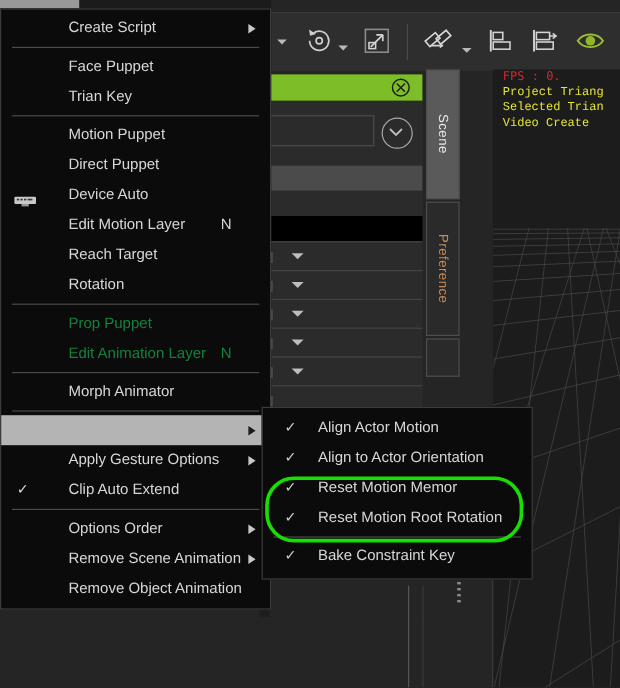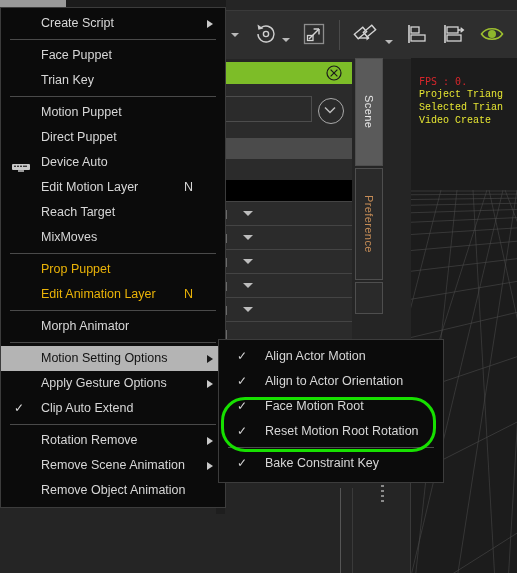--- a/index.html
+++ b/index.html
@@ -78,21 +78,21 @@
   .vtab.active { background: #5a5a5a; color: #e8e8e8; }
   .vtab.idle { background: #2a2a2a; color: #c58c57; }
   .vtab.blank { background: #2a2a2a; }
 
   
   .viewport { position: absolute; left: 411px; top: 58px; width: 106px; height: 515px; background: #1c1c1c; overflow: hidden; }
   .viewport .sky { position: absolute; left: 0; top: 0; width: 106px; height: 132px; background: #1c1c1c; }
   .viewport svg { position: absolute; left: 0; top: 0; }
 
   .fps-block { position: absolute; left: 419px; top: 58px; font-size: 10px; line-height: 13px; font-family: "DejaVu Sans Mono", monospace; white-space: nowrap; }
-  .fps-red { color: #d4262b; margin-top: 17px; }
+  .fps-red { color: #d4262b; }
   .fps-yellow { color: #e5e532; font-family: Liberation Mono, monospace; }
 
   .bottom-strip { position: absolute; left: 0px; top: 514px; width: 411px; height: 59px; background: #252525; }
   .bl-vline { position: absolute; width: 1px; background: #555; }
   .dots { position: absolute; left: 381px; top: 485px; width: 3px; }
   .dots i { display: block; width: 3px; height: 2px; background: #8a8a8a; margin-bottom: 3px; }
 
   
   .menubar-nub { position: absolute; left: 0; top: 0; width: 66px; height: 7px; background: #999; }
   .menubar-rest { position: absolute; left: 66px; top: 0; width: 160px; height: 7px; background: #1b1b1b; }
@@ -101,24 +101,24 @@
   .menu {
     position: absolute; left: 0px; top: 7px; width: 226px;
     background: #0b0b0b;
     border: 1px solid #3c3c3c;
     box-sizing: border-box;
     padding: 3px 0 4px 0;
   }
   .mi {
     position: relative; height: 25px; line-height: 25px;
     font-size: 12.5px; color: #d7d7d7;
-    padding-left: 40px; white-space: nowrap;
+    padding-left: 56px; white-space: nowrap;
     box-sizing: border-box;
   }
-  .mi.disabled { color: #eab308; }
+  .mi.disabled { color: #15803d; }
   .mi.hl { background: #b4b4b4; color: #111; }
   .mi .shortcut { position: absolute; right: 32px; top: 0; font-size: 12.5px; }
   .mi .arrow {
     position: absolute; right: 12px; top: 9px; width: 0; height: 0;
     border-top: 4.5px solid transparent; border-bottom: 4.5px solid transparent;
     border-left: 6px solid #c9c9c9;
   }
   .mi.hl .arrow { border-left-color: #1a1a1a; }
   .mi .tick { position: absolute; left: 13px; top: 0; font-size: 12px; color: #d7d7d7; }
   .mi .devicon { position: absolute; left: 10px; top: 8px; }
@@ -339,40 +339,40 @@
       <div class="mi"><span class="devicon"><svg width="20" height="11" viewBox="0 0 20 11">
             <rect x="1" y="1" width="18" height="6" rx="1" fill="#c9c9c9"></rect>
             <rect x="3" y="2.6" width="2" height="1.4" fill="#3a3a3a"></rect>
             <rect x="6" y="2.6" width="2" height="1.4" fill="#3a3a3a"></rect>
             <rect x="9" y="2.6" width="2" height="1.4" fill="#3a3a3a"></rect>
             <rect x="12" y="2.6" width="4" height="1.4" fill="#3a3a3a"></rect>
             <rect x="7" y="7" width="6" height="2" fill="#9a9a9a"></rect>
           </svg></span><span>Device Auto</span></div>
       <div class="mi"><span>Edit Motion Layer</span><span class="shortcut">N</span></div>
       <div class="mi"><span>Reach Target</span></div>
-      <div class="mi"><span>MixMoves</span></div>
+      <div class="mi"><span>Rotation</span></div>
       <div class="msep"></div>
       <div class="mi disabled"><span>Prop Puppet</span></div>
       <div class="mi disabled"><span>Edit Animation Layer</span><span class="shortcut">N</span></div>
       <div class="msep"></div>
       <div class="mi"><span>Morph Animator</span></div>
       <div class="msep"></div>
-      <div class="mi hl"><span>Motion Setting Options</span><span class="arrow"></span></div>
+      <div class="mi hl"><span class="arrow"></span></div>
       <div class="mi"><span>Apply Gesture Options</span><span class="arrow"></span></div>
       <div class="mi"><span class="tick">✓</span><span>Clip Auto Extend</span></div>
       <div class="msep"></div>
-      <div class="mi"><span>Rotation Remove</span><span class="arrow"></span></div>
+      <div class="mi"><span>Options Order</span><span class="arrow"></span></div>
       <div class="mi"><span>Remove Scene Animation</span><span class="arrow"></span></div>
       <div class="mi"><span>Remove Object Animation</span></div>
     </div>
 
   <div class="submenu" id="submenu-root">
       <div class="si"><span class="tick">✓</span><span>Align Actor Motion</span></div>
       <div class="si"><span class="tick">✓</span><span>Align to Actor Orientation</span></div>
-      <div class="si"><span class="tick">✓</span><span>Face Motion Root</span></div>
+      <div class="si"><span class="tick">✓</span><span>Reset Motion Memor</span></div>
       <div class="si"><span class="tick">✓</span><span>Reset Motion Root Rotation</span></div>
       <div class="ssep"></div>
       <div class="si"><span class="tick">✓</span><span>Bake Constraint Key</span></div>
     </div>
 
   <div class="ring"></div>
 
 </div>
 
 </body></html>

